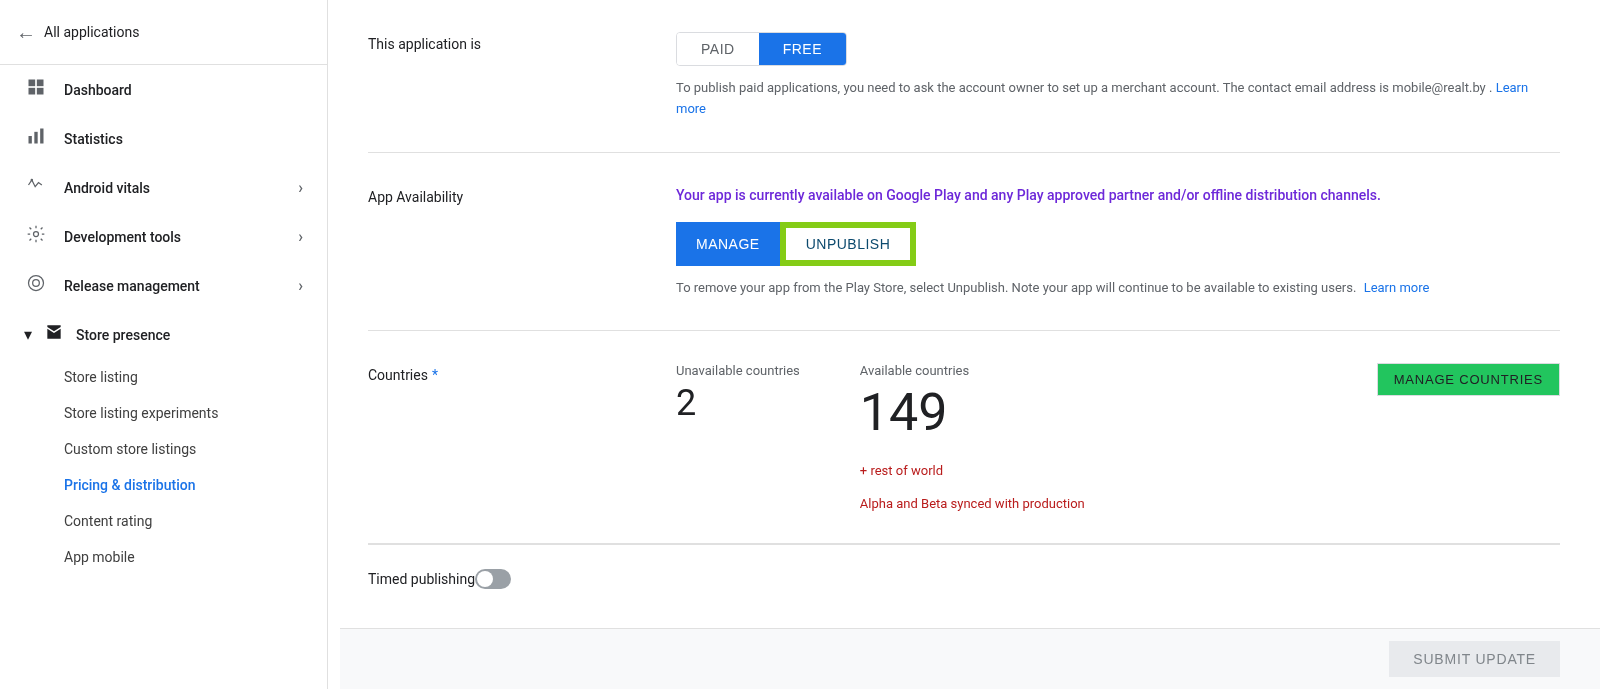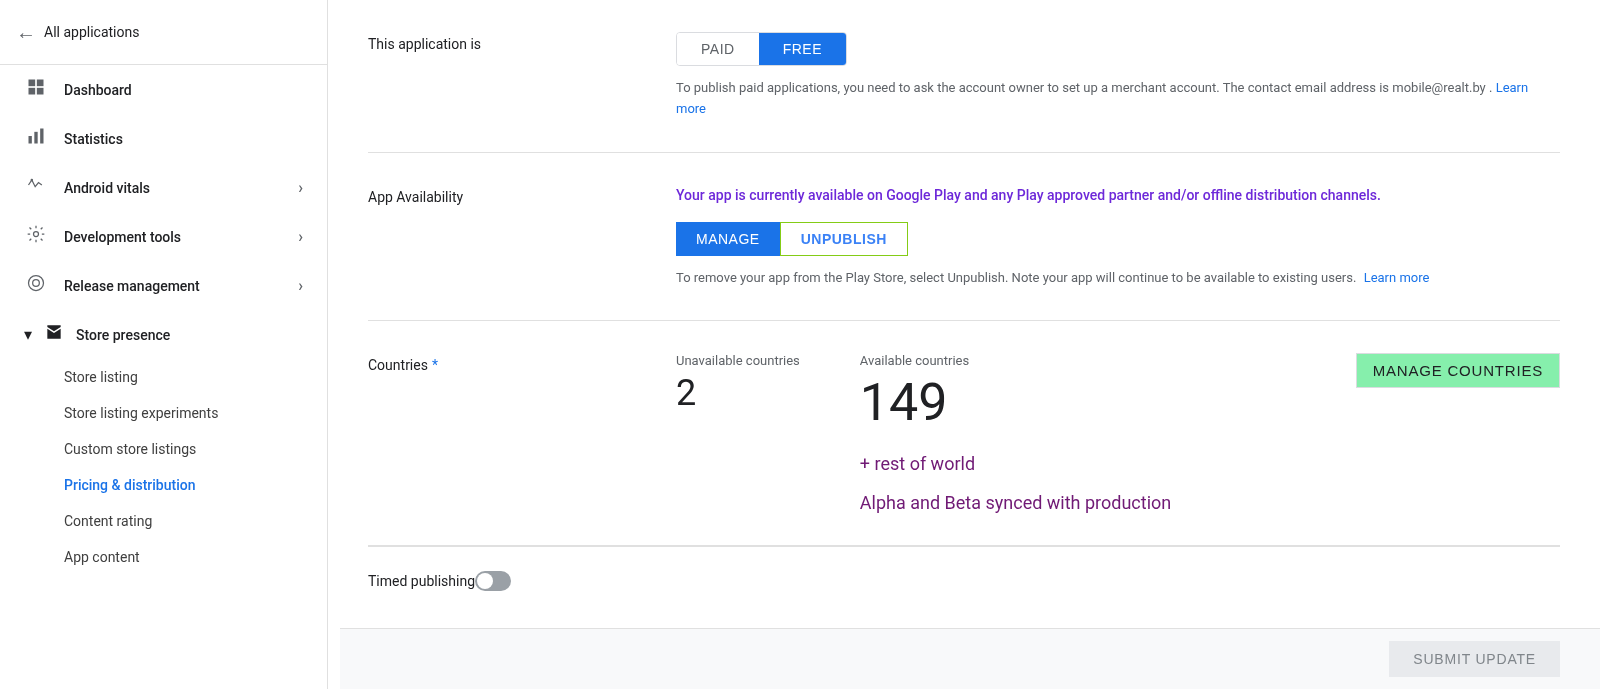--- a/index.html
+++ b/index.html
@@ -151,42 +151,41 @@
       cursor: pointer;
       border: none;
       letter-spacing: 0.5px;
     }
     .publish-btn.primary {
       background: #1a73e8;
       color: #fff;
     }
     .publish-btn.secondary {
       background: #fff;
-      color: #3b82f6;
-      border: 1px solid #84cc16;
-      font-weight: bold;
+      color: #0c4a6e;
+      border: 6px solid #84cc16;
     }
     .unpublish-info {
       font-size: 13px;
       color: #5f6368;
       line-height: 1.6;
     }
     .countries-stat { }
     .stat-label { font-size: 13px; color: #5f6368; margin-bottom: 4px; }
     .stat-number { font-size: 36px; font-weight: 400; color: #202124; line-height: 1.2; }
     .stat-number.large { font-size: 52px; }
     .available-info { margin-top: 4px; }
-    .available-sub { font-size: 18px; color: #701a75; margin-top: 18px; }
+    .available-sub { font-size: 13px; color: #b91c1c; margin-top: 18px; }
     .manage-btn {
       padding: 8px 16px;
-      font-size: 15px;
+      font-size: 13px;
       font-weight: 500;
       cursor: pointer;
       border: 1px solid #dadce0;
-      background: #86efac;
+      background: #22c55e;
       color: #202124;
       letter-spacing: 0.8px;
       margin-left: auto;
       align-self: center;
     }
 
     
     .countries-content {
       display: flex;
       align-items: flex-start;
@@ -324,21 +323,21 @@
     </span>
     <span>Store presence</span>
   </div>
 
   <div class="sub-nav">
     <span class="sub-nav-item">Store listing</span>
     <span class="sub-nav-item">Store listing experiments</span>
     <span class="sub-nav-item">Custom store listings</span>
     <span class="sub-nav-item active">Pricing &amp; distribution</span>
     <span class="sub-nav-item">Content rating</span>
-    <span class="sub-nav-item">App content</span>
+    <span class="sub-nav-item">App mobile</span>
   </div>
 </nav>
 
 <main class="main">
   <div class="content-area">
 
     <div class="section">
       <div class="section-label">This application is</div>
       <div class="section-content">
         <div class="toggle-group">

